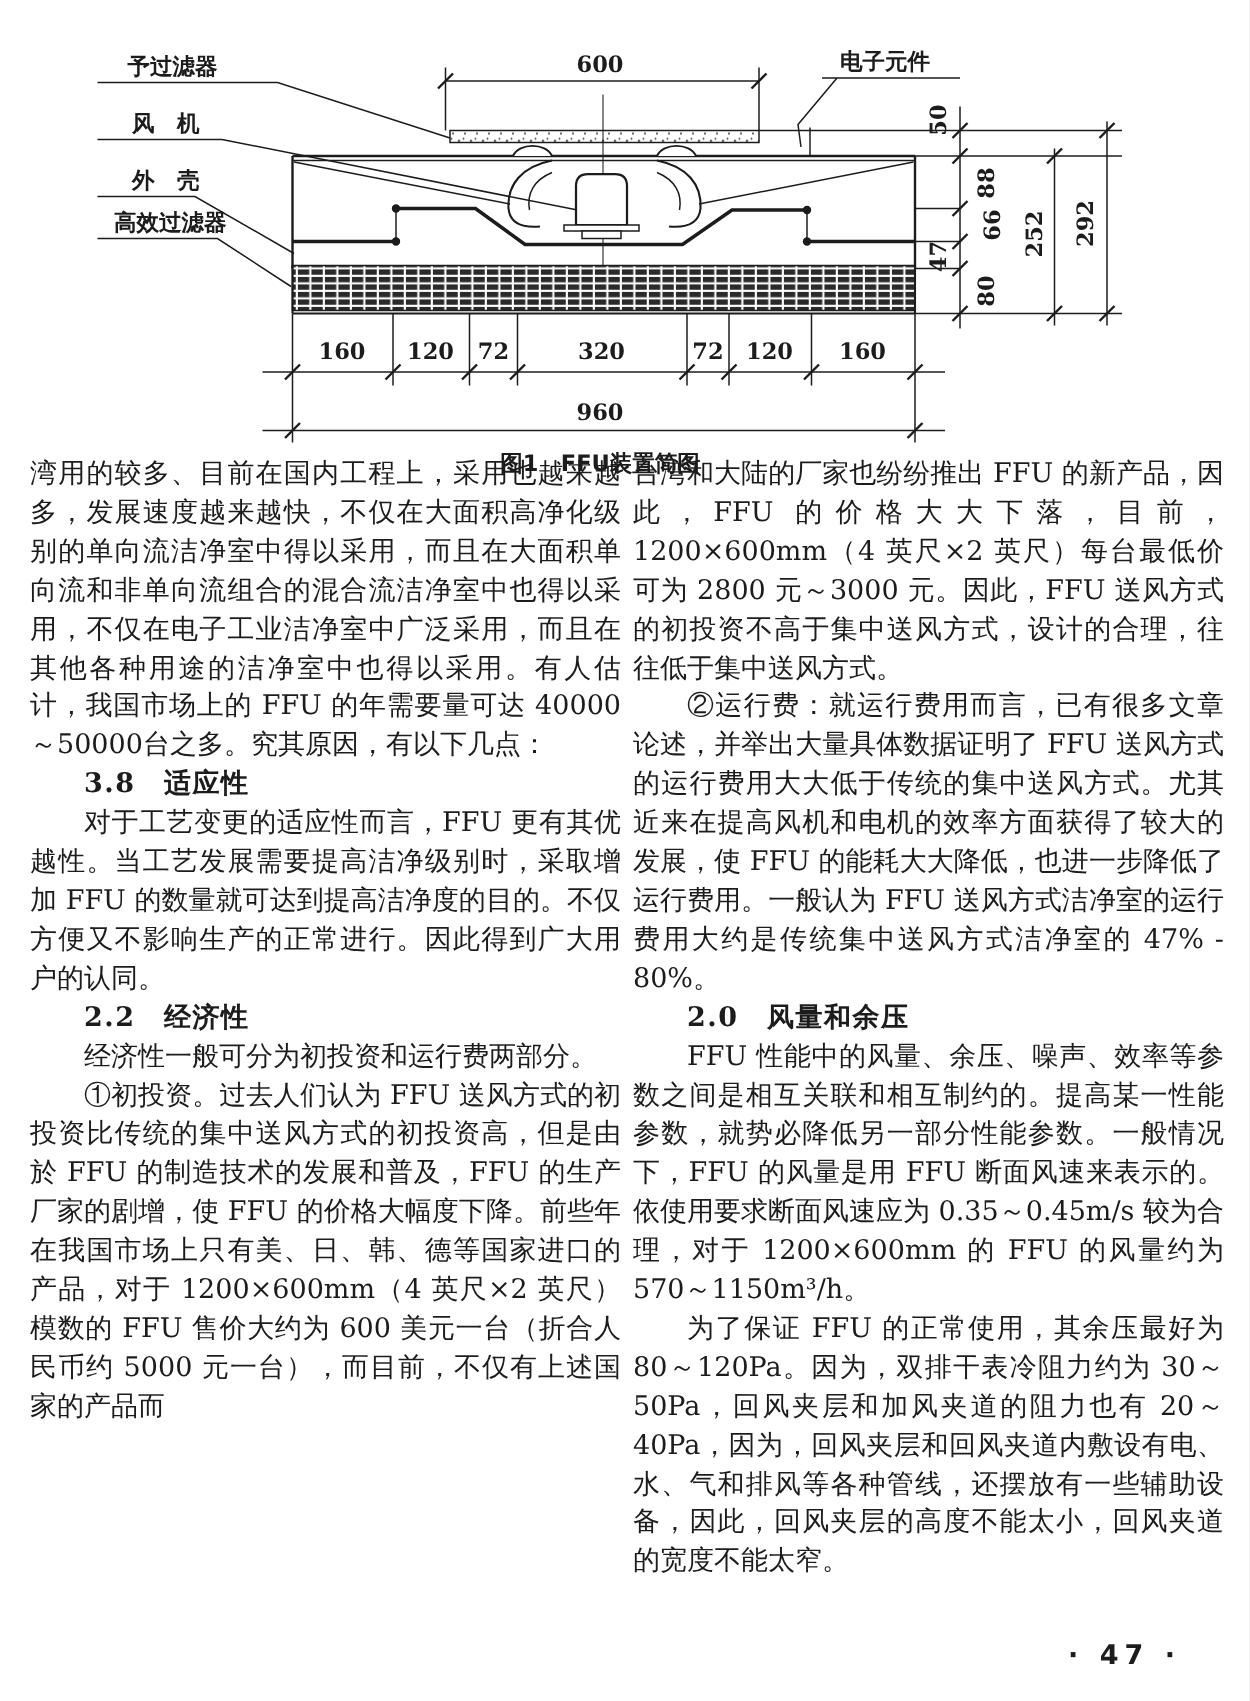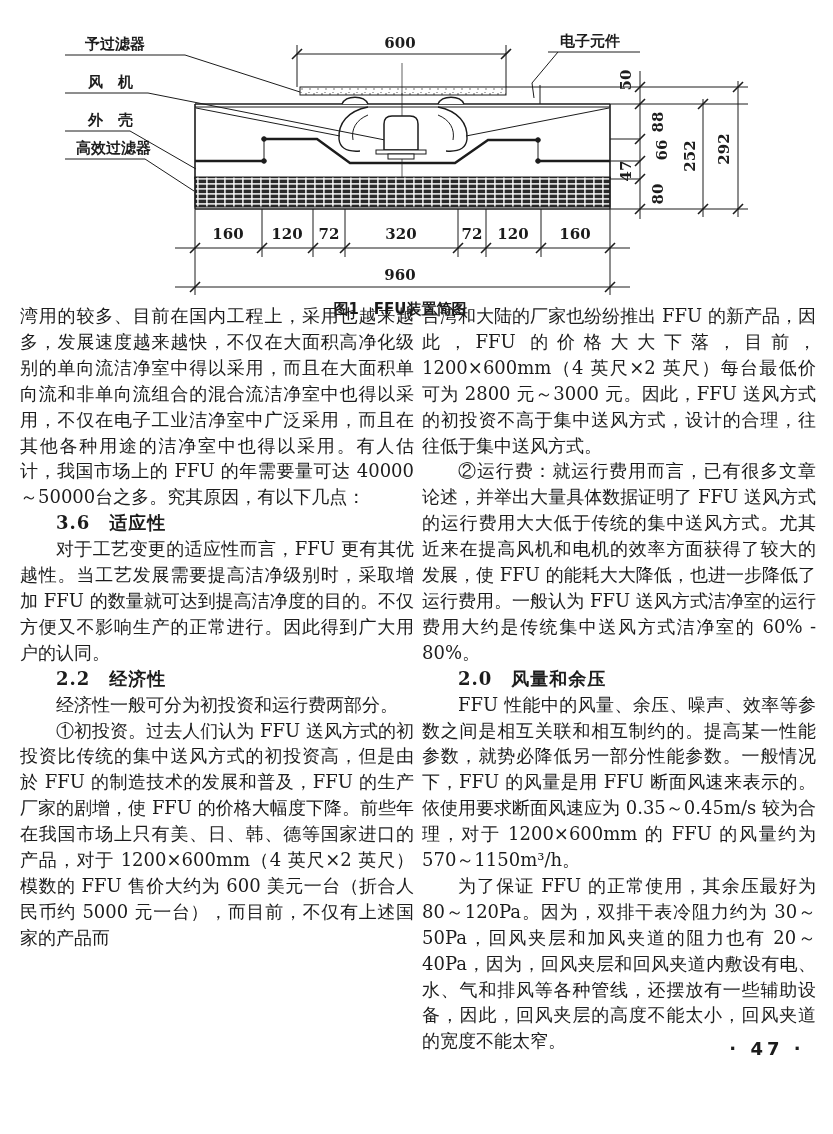--- a/index.html
+++ b/index.html
@@ -7,21 +7,21 @@
         font-family:"DejaVu Serif","Liberation Serif",serif;color:#1c1c1c;overflow:hidden;}
   #figure-wrap{position:absolute;left:0;top:0;width:833px;height:300px;margin-top:19px;}
   .col{position:absolute;top:303px;width:394px;font-size:18px;line-height:25.9px;
        text-align:justify;text-justify:inter-ideograph;}
   #left-col{left:20px;}
   #right-col{left:422px;}
   .col p{margin:0;text-indent:2em;}
   .col p.noindent{text-indent:0;}
   .col .h{margin:0;text-indent:2em;font-weight:bold;letter-spacing:1px;
           font-family:"DejaVu Serif","Liberation Serif",serif;}
-  #page-num{position:absolute;left:712px;top:1038px;width:110px;text-align:center;
+  #page-num{position:absolute;left:712px;top:1093px;width:110px;text-align:left;
             font-size:18px;font-weight:bold;letter-spacing:4px;
             font-family:"DejaVu Sans","Liberation Sans",sans-serif;}
   svg text{fill:#1c1c1c;}
   .lbl{font-family:"DejaVu Sans","Liberation Sans",sans-serif;font-weight:bold;font-size:15px;}
   .dim{font-family:"DejaVu Serif","Liberation Serif",serif;font-weight:bold;font-size:15px;}
   .cap{font-family:"DejaVu Sans","Liberation Sans",sans-serif;font-weight:bold;font-size:15px;}
 </style>
 </head>
 <body>
 
@@ -172,30 +172,30 @@
     <text class="dim" x="513" y="220" text-anchor="middle">120</text>
     <text class="dim" x="575" y="220" text-anchor="middle">160</text>
     <text class="dim" x="400" y="261" text-anchor="middle">960</text>
 
     <text class="cap" x="400" y="295" text-anchor="middle">图1　FFU装置简图</text>
   </svg>
   </div>
 
   <div id="left-col" class="col">
     <p class="noindent">湾用的较多、目前在国内工程上，采用也越来越多，发展速度越来越快，不仅在大面积高净化级别的单向流洁净室中得以采用，而且在大面积单向流和非单向流组合的混合流洁净室中也得以采用，不仅在电子工业洁净室中广泛采用，而且在其他各种用途的洁净室中也得以采用。有人估计，我国市场上的 FFU 的年需要量可达 40000～50000台之多。究其原因，有以下几点：</p>
-    <p class="h">3.6　适应性</p>
+    <p class="h">3.8　适应性</p>
     <p>对于工艺变更的适应性而言，FFU 更有其优越性。当工艺发展需要提高洁净级别时，采取增加 FFU 的数量就可达到提高洁净度的目的。不仅方便又不影响生产的正常进行。因此得到广大用户的认同。</p>
     <p class="h">2.2　经济性</p>
     <p>经济性一般可分为初投资和运行费两部分。</p>
     <p>①初投资。过去人们认为 FFU 送风方式的初投资比传统的集中送风方式的初投资高，但是由於 FFU 的制造技术的发展和普及，FFU 的生产厂家的剧增，使 FFU 的价格大幅度下降。前些年在我国市场上只有美、日、韩、德等国家进口的产品，对于 1200×600mm（4 英尺×2 英尺）模数的 FFU 售价大约为 600 美元一台（折合人民币约 5000 元一台），而目前，不仅有上述国家的产品而</p>
   </div>
 
   <div id="right-col" class="col">
     <p class="noindent">台湾和大陆的厂家也纷纷推出 FFU 的新产品，因此，FFU 的价格大大下落，目前，1200×600mm（4 英尺×2 英尺）每台最低价可为 2800 元～3000 元。因此，FFU 送风方式的初投资不高于集中送风方式，设计的合理，往往低于集中送风方式。</p>
-    <p>②运行费：就运行费用而言，已有很多文章论述，并举出大量具体数据证明了 FFU 送风方式的运行费用大大低于传统的集中送风方式。尤其近来在提高风机和电机的效率方面获得了较大的发展，使 FFU 的能耗大大降低，也进一步降低了运行费用。一般认为 FFU 送风方式洁净室的运行费用大约是传统集中送风方式洁净室的 60% - 80%。</p>
+    <p>②运行费：就运行费用而言，已有很多文章论述，并举出大量具体数据证明了 FFU 送风方式的运行费用大大低于传统的集中送风方式。尤其近来在提高风机和电机的效率方面获得了较大的发展，使 FFU 的能耗大大降低，也进一步降低了运行费用。一般认为 FFU 送风方式洁净室的运行费用大约是传统集中送风方式洁净室的 47% - 80%。</p>
     <p class="h">2.0　风量和余压</p>
     <p>FFU 性能中的风量、余压、噪声、效率等参数之间是相互关联和相互制约的。提高某一性能参数，就势必降低另一部分性能参数。一般情况下，FFU 的风量是用 FFU 断面风速来表示的。依使用要求断面风速应为 0.35～0.45m/s 较为合理，对于 1200×600mm 的 FFU 的风量约为 570～1150m³/h。</p>
     <p>为了保证 FFU 的正常使用，其余压最好为 80～120Pa。因为，双排干表冷阻力约为 30～50Pa，回风夹层和加风夹道的阻力也有 20～40Pa，因为，回风夹层和回风夹道内敷设有电、水、气和排风等各种管线，还摆放有一些辅助设备，因此，回风夹层的高度不能太小，回风夹道的宽度不能太窄。</p>
   </div>
 
   <div id="page-num">· 47 ·</div>
 
 </div>
 
 </body></html>

